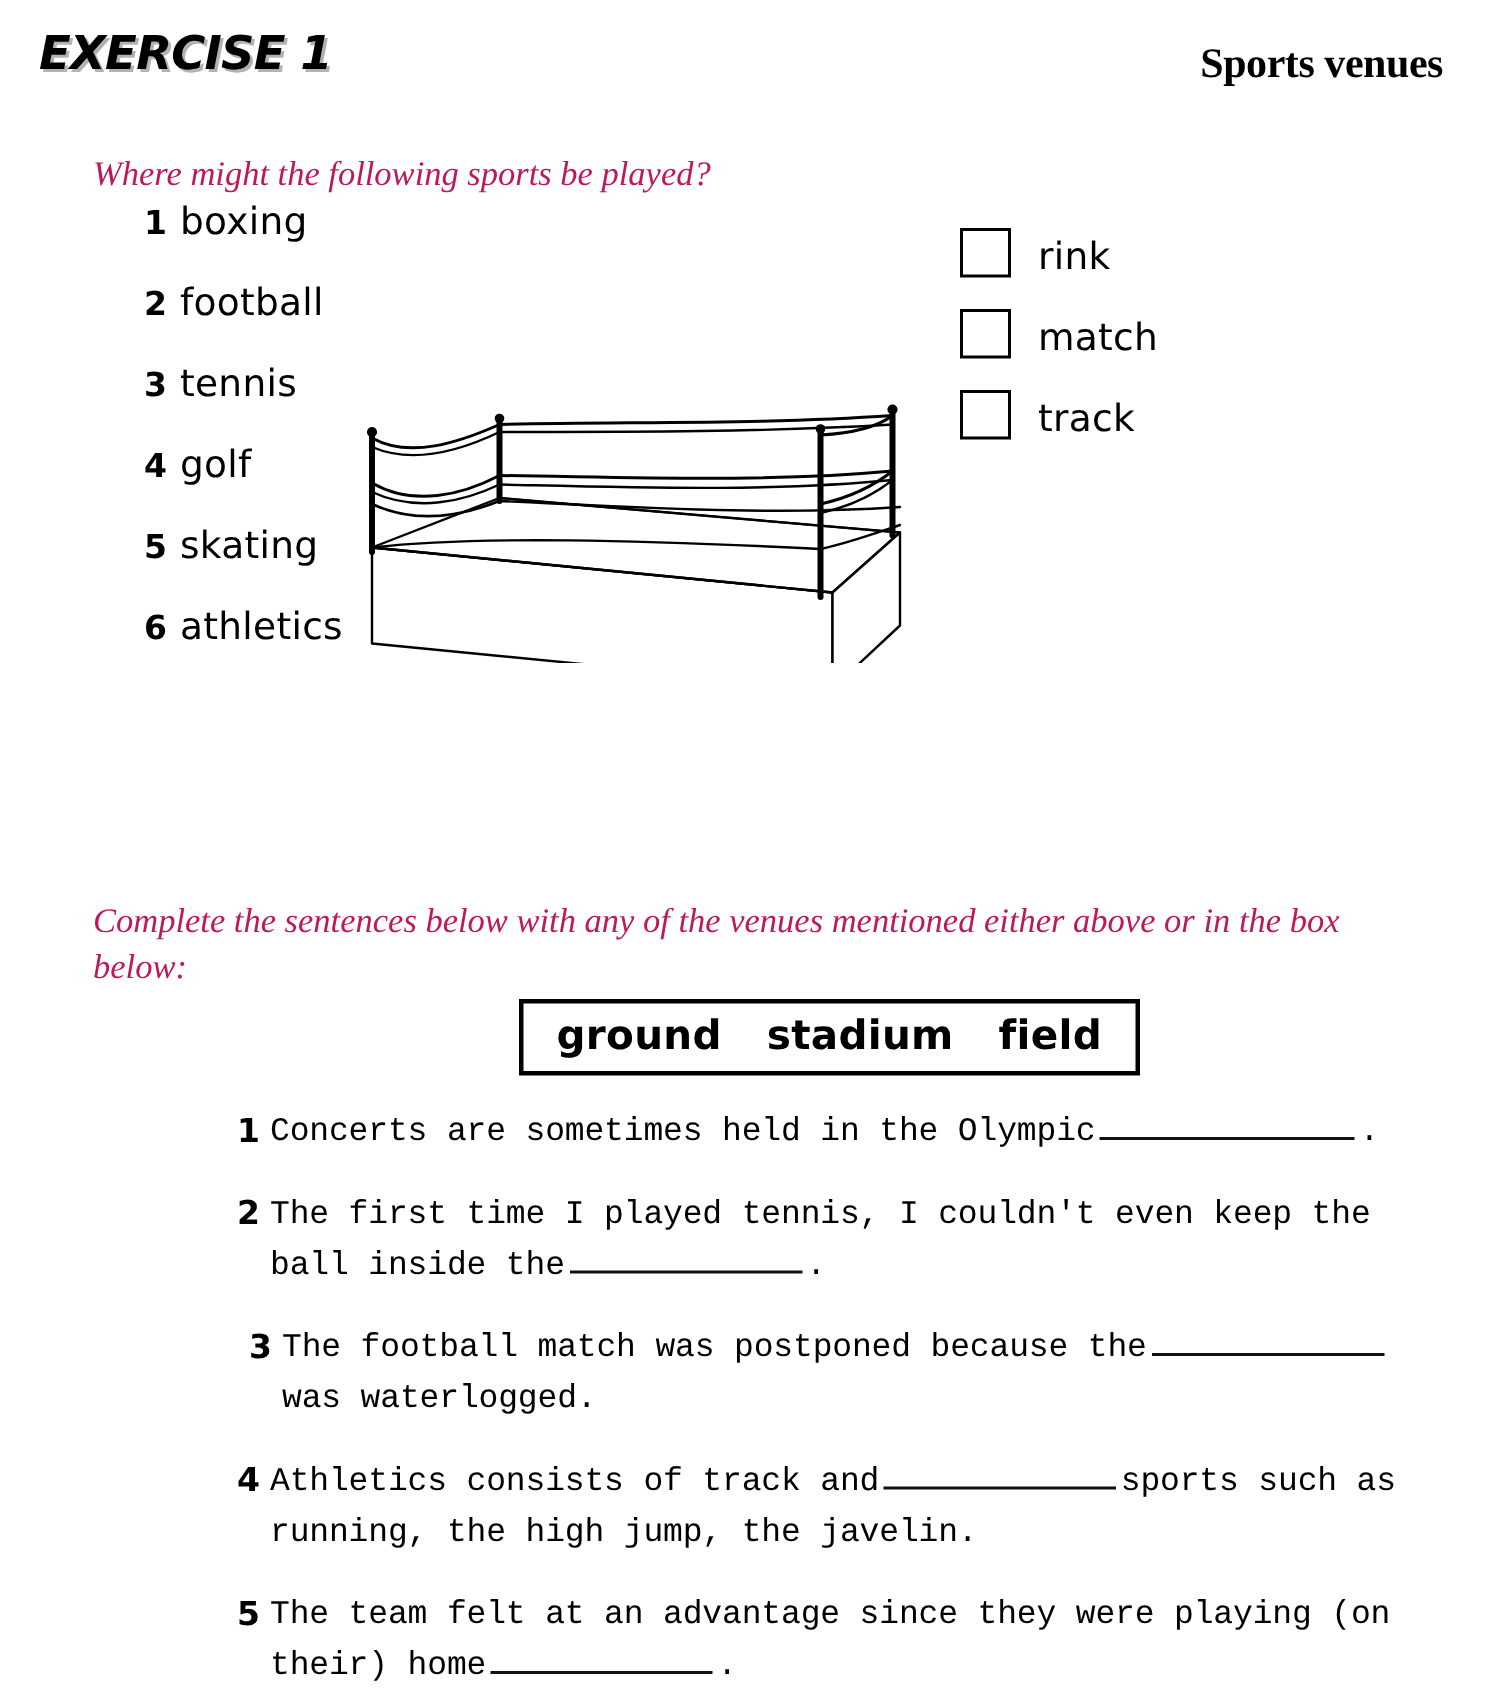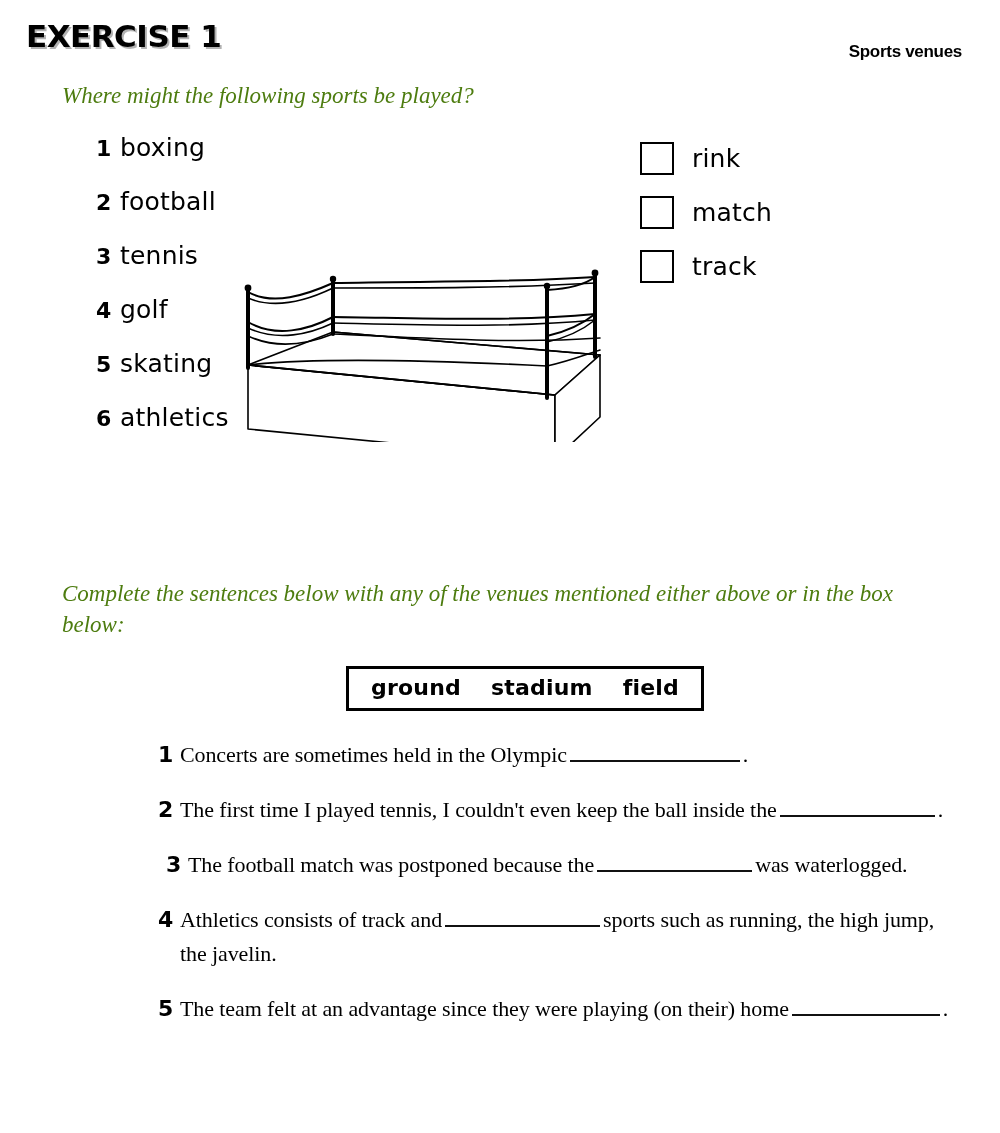--- a/index.html
+++ b/index.html
@@ -22,42 +22,44 @@
     inset: 0;
   }
 
   
   .exercise-title {
     position: absolute;
     left: 26px;
     top: 18px;
     font-family: "DejaVu Sans", sans-serif;
     font-weight: 700;
+    font-style: italic;
     font-size: 31px;
     letter-spacing: -0.5px;
     text-shadow: 2px 2px 0 rgba(0,0,0,0.30);
   }
 
   .section-title {
     position: absolute;
     right: 38px;
-    top: 42px;
-    font-family: Liberation Sans, sans-serif;
-    font-weight: 700;
-    font-size: 17px;
+    top: 27px;
+    font-family: Liberation Serif, serif;
+    font-weight: 700;
+    font-size: 28px;
     letter-spacing: -0.3px;
   }
 
   .instruction {
     position: absolute;
     font-family: "Liberation Serif", "DejaVu Serif", serif;
     font-style: italic;
     font-size: 23px;
     line-height: 31px;
-    color: #4d7c0f;
+    color: #be185d;
+    margin-top: 20px;
   }
   #instruction-1 { left: 62px; top: 80px; }
   #instruction-2 { left: 62px; top: 578px; width: 880px; }
 
   
   .sports-list {
     position: absolute;
     left: 96px;
     top: 133px;
   }
@@ -79,21 +81,21 @@
     letter-spacing: 0.2px;
   }
 
   .venue-list {
     position: absolute;
     left: 640px;
     top: 131px;
   }
   .venue-row {
     display: flex;
-    align-items: center;
+    align-items: flex-end;
     height: 54px;
   }
   .checkbox {
     width: 34px;
     height: 33px;
     border: 2.5px solid #000000;
     background: #ffffff;
     box-sizing: border-box;
     flex: 0 0 auto;
   }
@@ -120,21 +122,21 @@
     top: 666px;
     padding: 6px 22px 8px;
     border: 3px solid #000000;
     background: #ffffff;
     display: flex;
     gap: 30px;
   }
   .word-box-item {
     font-family: "DejaVu Sans", sans-serif;
     font-weight: 700;
-    font-size: 22px;
+    font-size: 27px;
     letter-spacing: 0.2px;
   }
 
   
   .sentences {
     position: absolute;
     left: 158px;
     top: 738px;
     width: 800px;
   }
@@ -145,21 +147,21 @@
   }
   .sentence-num {
     font-family: "DejaVu Sans", sans-serif;
     font-weight: 700;
     font-size: 22px;
     width: 22px;
     flex: 0 0 auto;
     line-height: 34px;
   }
   .sentence-body {
-    font-family: Liberation Serif, serif;
+    font-family: Liberation Mono, monospace;
     font-size: 22px;
     line-height: 34px;
     letter-spacing: -0.1px;
   }
   .sentence.indented { padding-left: 8px; }
 
   .blank {
     display: inline-block;
     border-bottom: 2px solid #111111;
     vertical-align: baseline;

